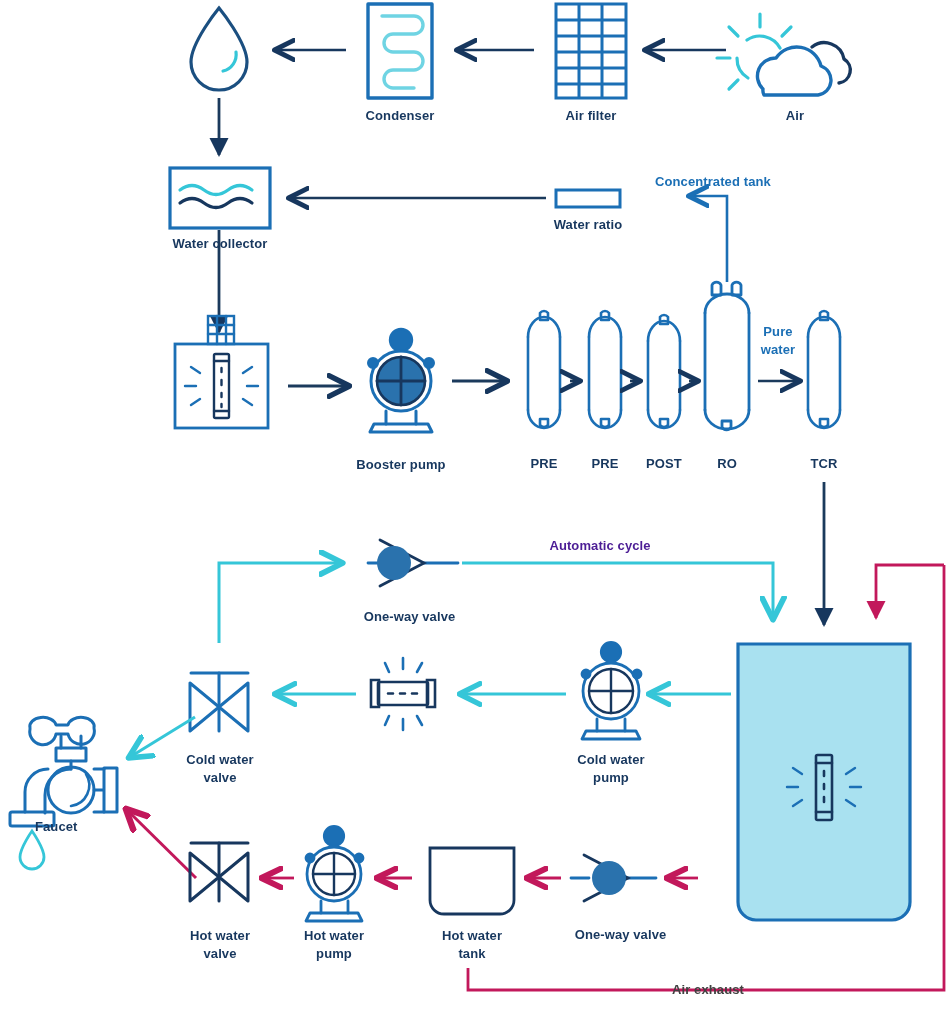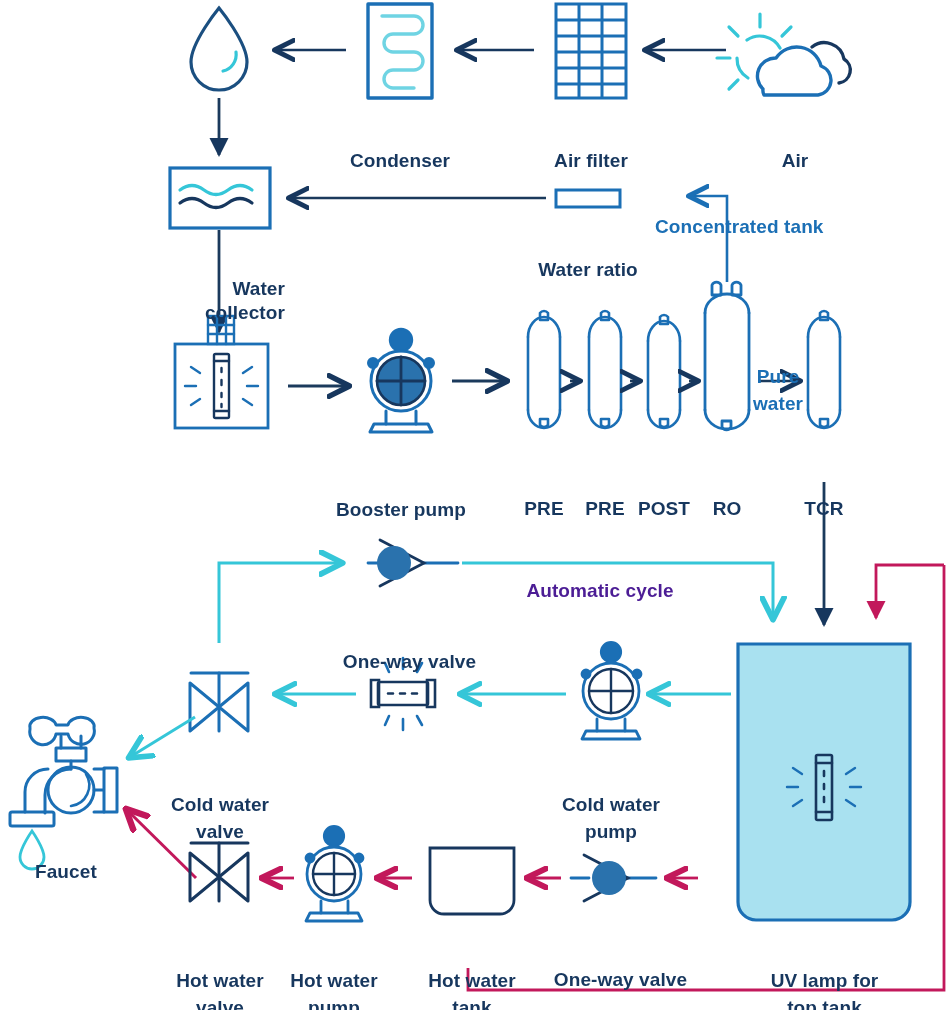--- a/index.html
+++ b/index.html
@@ -17,28 +17,27 @@
   }
   #svg-layer {
     position: absolute;
     top: 0; left: 0;
     width: 951px;
     height: 1010px;
   }
   .lbl {
     position: absolute;
     font-weight: bold;
-    font-size: 19px;
+    font-size: 13px;
     letter-spacing: 0.1px;
     text-align: center;
     line-height: 1.28;
     white-space: pre-line;
     color: #1d3557;
     user-select: none;
-    margin-top: 41px;
   }
   .lbl.dark   { color: #17375e; }
   .lbl.blue   { color: #1b6fb5; }
   .lbl.cyan   { color: #4c1d95; }
   .lbl.pink   { color: #404040; }
 </style>
 </head>
 <body>
 
 <div id="canvas">
@@ -305,21 +304,21 @@
     <path d="M944 565 V990 H468 V968" stroke="#c2185b" stroke-width="2.8" fill="none"></path>
 
   </svg>
 
   <div class="lbl dark" style="left:740px; top:108px; width:110px;">Air</div>
 
   <div class="lbl dark" style="left:531px; top:108px; width:120px;">Air filter</div>
 
   <div class="lbl dark" style="left:340px; top:108px; width:120px;">Condenser</div>
 
-  <div class="lbl dark" style="left:155px; top:236px; width:130px;text-align:right;">Water collector</div>
+  <div class="lbl dark" style="left:155px; top:236px; width:130px;">Water collector</div>
 
   <div class="lbl dark" style="left:528px; top:217px; width:120px;">Water ratio</div>
 
   <div class="lbl blue" style="left:655px; top:174px; width:260px; text-align:left;">Concentrated tank</div>
 
 
   <div class="lbl dark" style="left:336px; top:457px; width:130px;">Booster pump</div>
 
   <div class="lbl dark" style="left:514px; top:456px; width:60px;">PRE</div>
   <div class="lbl dark" style="left:575px; top:456px; width:60px;">PRE</div>
@@ -327,22 +326,20 @@
   <div class="lbl dark" style="left:697px; top:456px; width:60px;">RO</div>
   <div class="lbl dark" style="left:794px; top:456px; width:60px;">TCR</div>
 
   <div class="lbl blue" style="left:743px; top:323px; width:70px; line-height:1.4;text-align:center;">Pure
 water</div>
 
   <div class="lbl cyan" style="left:505px; top:538px; width:190px;">Automatic cycle</div>
 
   <div class="lbl dark" style="left:337px; top:609px; width:145px;">One-way valve</div>
 
-  <div class="lbl dark" style="left:762px; top:927px; width:125px; line-height:1.4;">UV lamp for
-top tank</div>
 
   <div class="lbl dark" style="left:556px; top:751px; width:110px; line-height:1.42;">Cold water
 pump</div>
 
 
   <div class="lbl dark" style="left:165px; top:751px; width:110px; line-height:1.42;">Cold water
 valve</div>
 
   <div class="lbl dark" style="left:35px; top:819px; width:90px; text-align:left;">Faucet</div>
 

